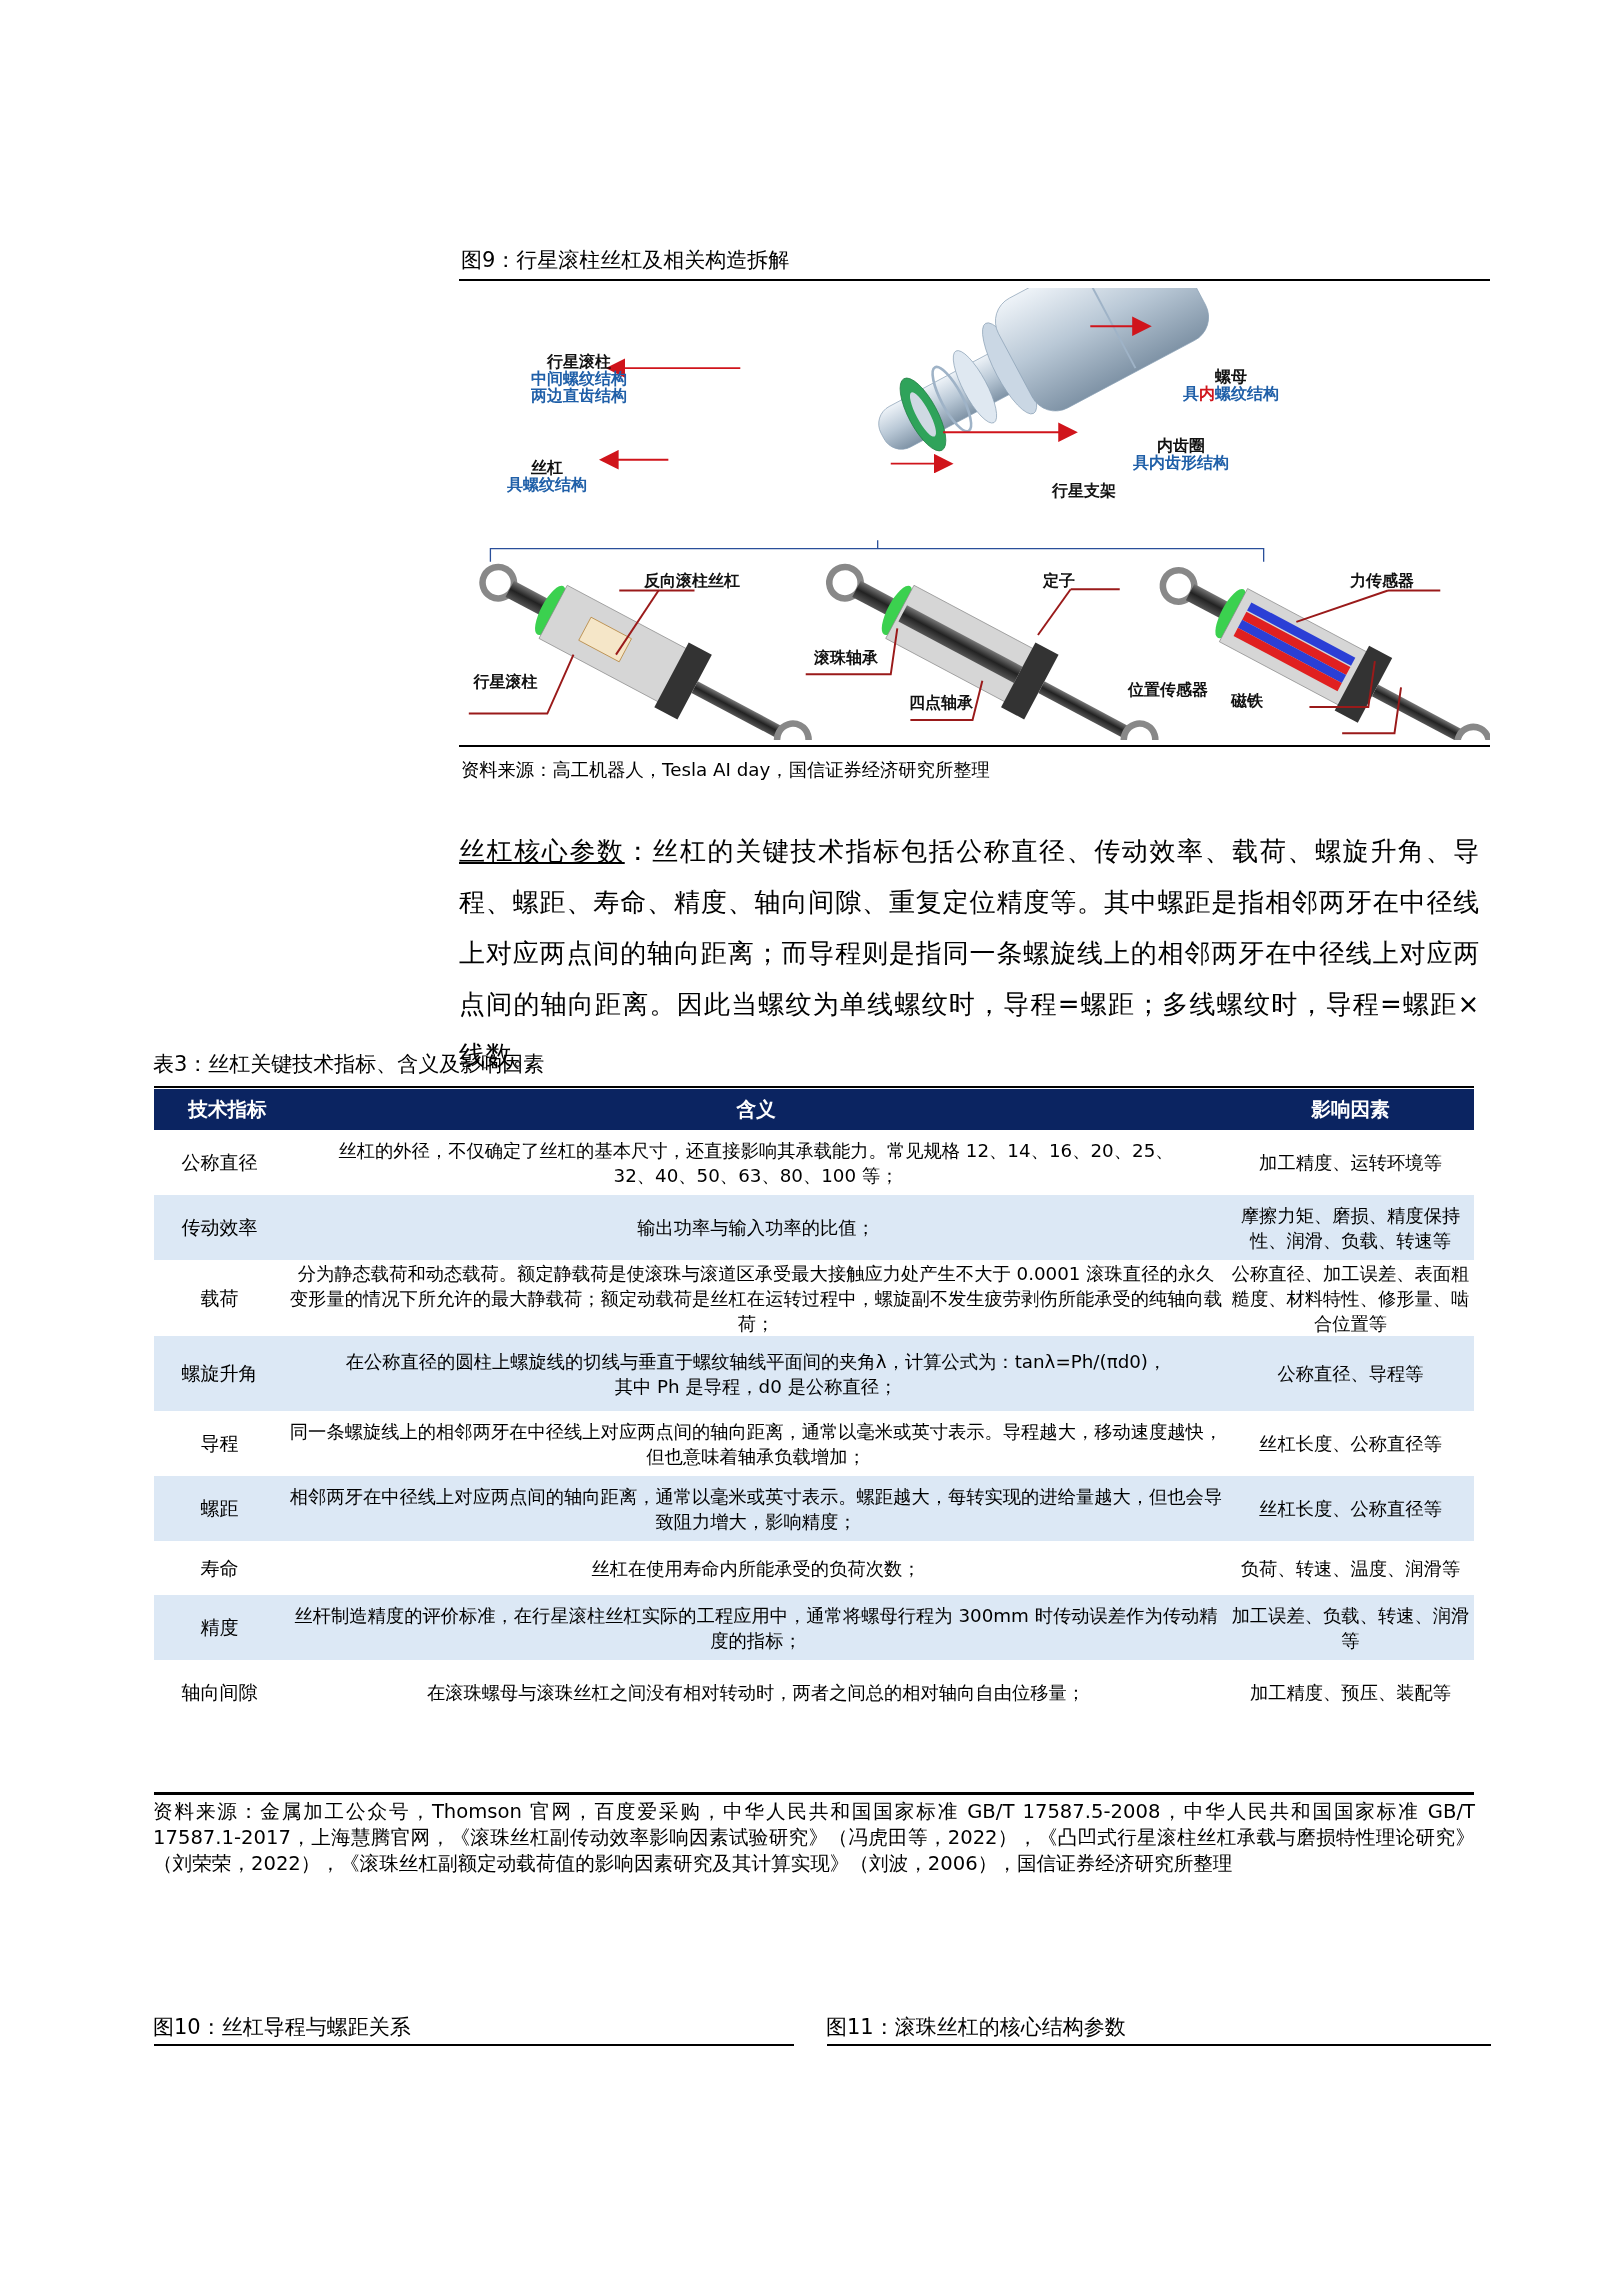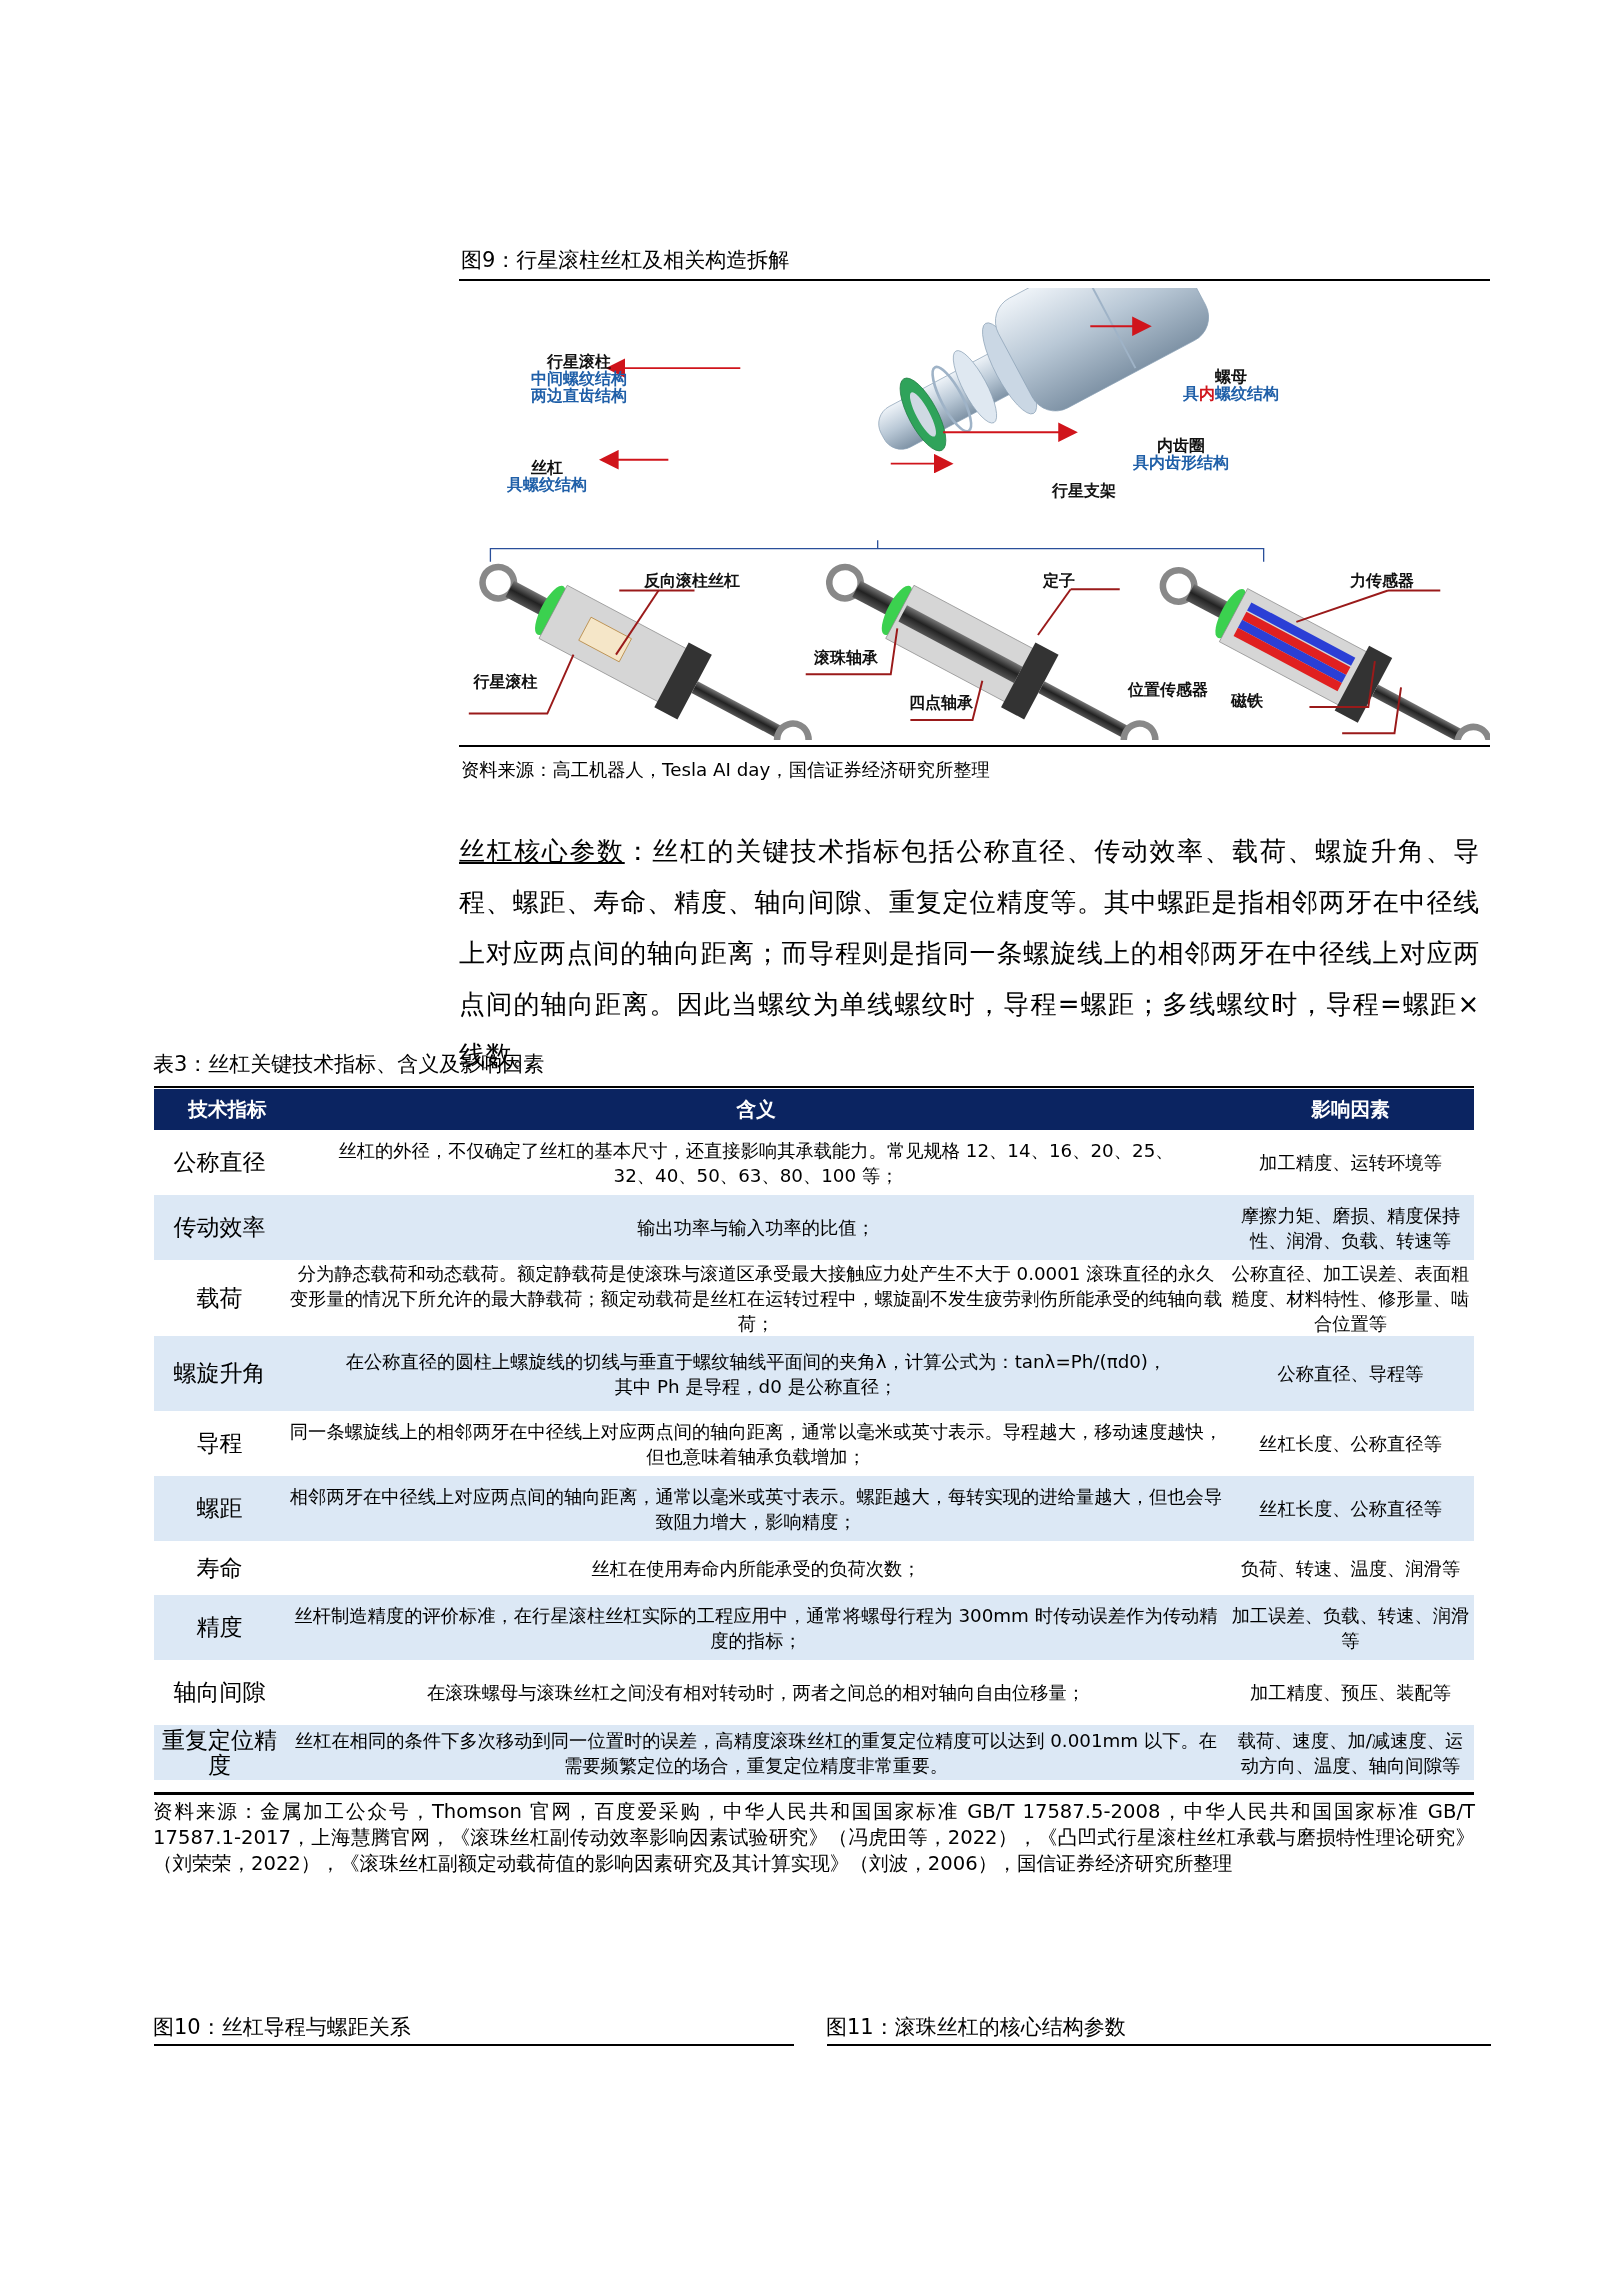--- a/index.html
+++ b/index.html
@@ -26,21 +26,21 @@
   #para .lead { text-decoration: underline; font-weight: normal; }
 
   
   #tbl-title { left: 153px; top: 1051px; font-size: 21px; }
   #tbl { position: absolute; left: 154px; top: 1089px; width: 1320px; border-collapse: collapse; table-layout: fixed; }
   #tbl-topline { left: 154px; top: 1086px; width: 1320px; }
   #tbl th { background: #0b2461; color: #fff; font-weight: bold; font-size: 19.6px; height: 41px; padding: 0; }
   #tbl th.c1 { text-align: center; padding-left: 16px; }
   #tbl td { font-size: 18.3px; line-height: 25px; text-align: center; vertical-align: middle; padding: 0 3.9px; }
   #tbl tr.alt td { background: #dce8f5; }
-  #tbl td.k { font-size: 23px; }
+  #tbl td.k { font-size: 19px; }
   #tbl-bottomline { left: 154px; top: 1792px; width: 1320px; height: 3.3px; }
 
   #tbl-source { position: absolute; left: 153px; top: 1799px; width: 1322px;
                 font-size: 19.6px; line-height: 26px; text-align: justify; }
 
   .fig-bottom-cap { position: absolute; font-size: 21px; top: 2013px; white-space: nowrap; }
 </style>
 </head>
 <body>
 
@@ -242,25 +242,20 @@
     <tr class="alt" style="height:65px">
       <td class="k">精度</td>
       <td>丝杆制造精度的评价标准，在行星滚柱丝杠实际的工程应用中，通常将螺母行程为 300mm 时传动误差作为传动精度的指标；</td>
       <td>加工误差、负载、转速、润滑等</td>
     </tr>
     <tr style="height:65px">
       <td class="k">轴向间隙</td>
       <td>在滚珠螺母与滚珠丝杠之间没有相对转动时，两者之间总的相对轴向自由位移量；</td>
       <td>加工精度、预压、装配等</td>
     </tr>
-    <tr class="alt" style="height:55px">
-      <td class="k" style="padding:0">重复定位精度</td>
-      <td>丝杠在相同的条件下多次移动到同一位置时的误差，高精度滚珠丝杠的重复定位精度可以达到 0.001mm 以下。在需要频繁定位的场合，重复定位精度非常重要。</td>
-      <td>载荷、速度、加/减速度、运动方向、温度、轴向间隙等</td>
-    </tr>
   </tbody>
 </table>
 <div class="rule" id="tbl-bottomline"></div>
 <div id="tbl-source">资料来源：金属加工公众号，Thomson 官网，百度爱采购，中华人民共和国国家标准 GB/T 17587.5-2008，中华人民共和国国家标准 GB/T 17587.1-2017，上海慧腾官网，《滚珠丝杠副传动效率影响因素试验研究》（冯虎田等，2022），《凸凹式行星滚柱丝杠承载与磨损特性理论研究》（刘荣荣，2022），《滚珠丝杠副额定动载荷值的影响因素研究及其计算实现》（刘波，2006），国信证券经济研究所整理</div>
 
 <div class="fig-bottom-cap" style="left:153px;">图10：丝杠导程与螺距关系</div>
 <div class="rule-thin" style="left:154px; top:2044px; width:640px;"></div>
 <div class="fig-bottom-cap" style="left:826px;">图11：滚珠丝杠的核心结构参数</div>
 <div class="rule-thin" style="left:827px; top:2044px; width:664px;"></div>
 

